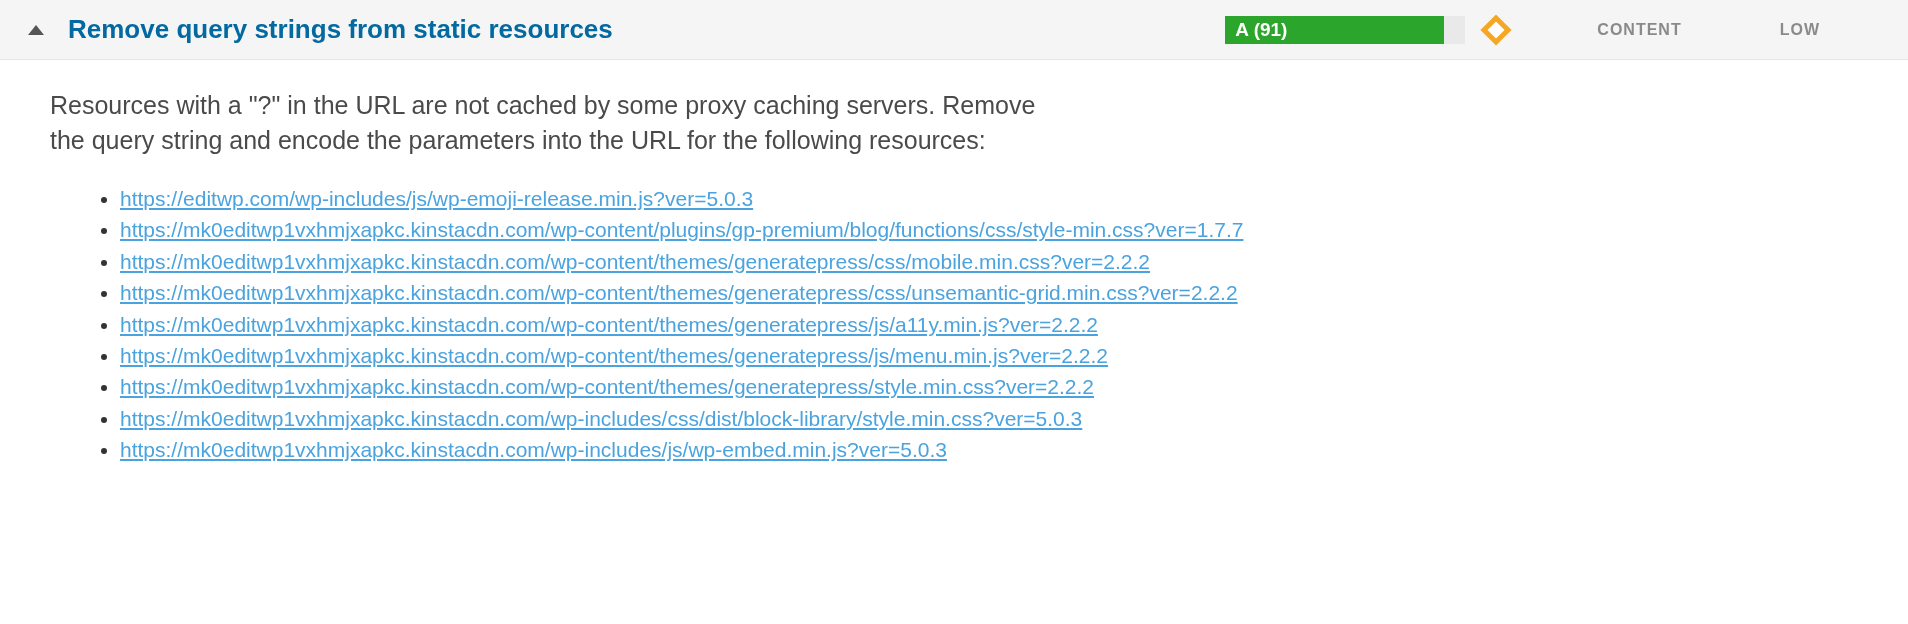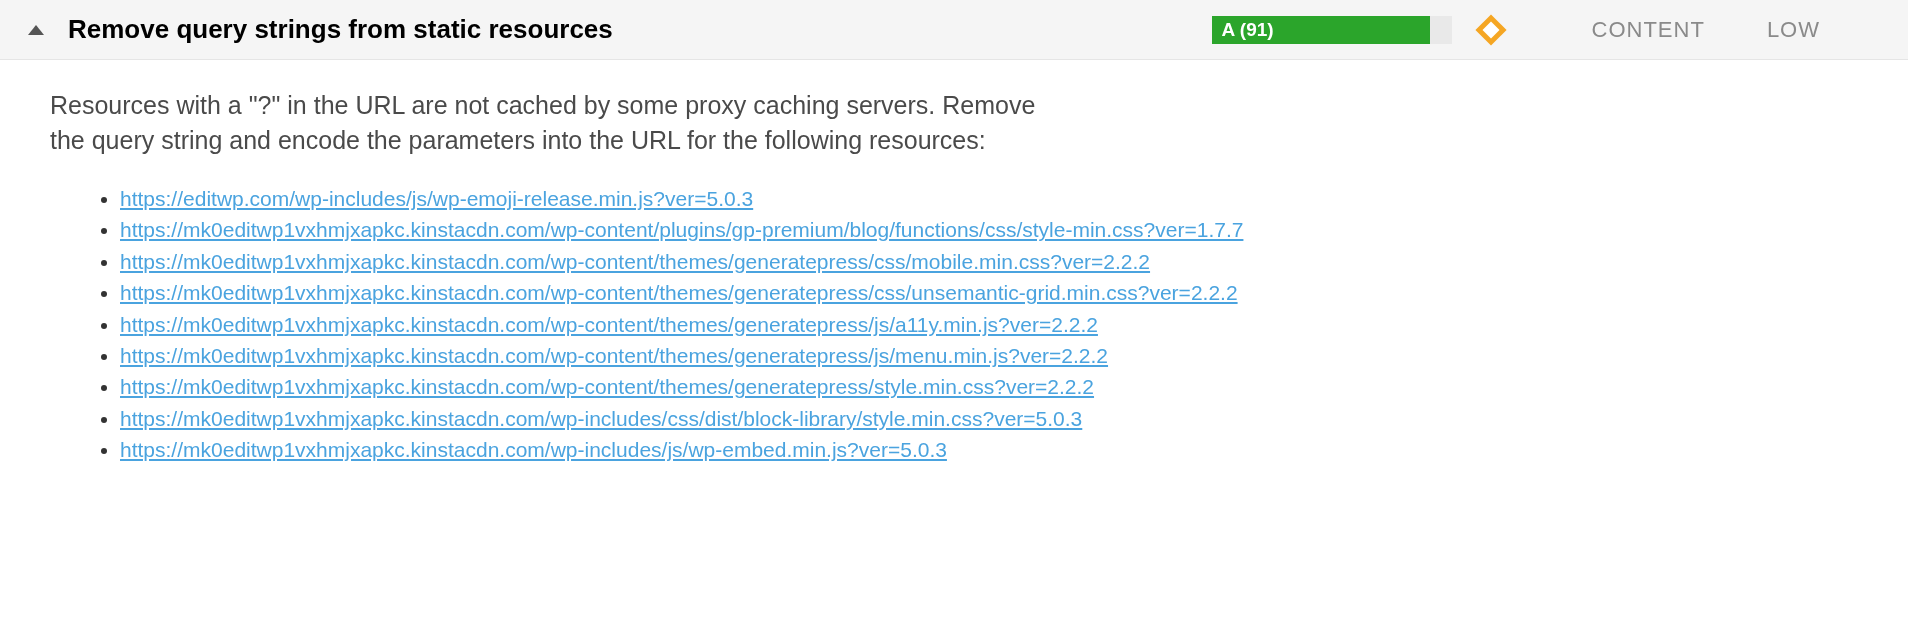--- a/index.html
+++ b/index.html
@@ -24,30 +24,30 @@
     .caret-up {
       width: 0;
       height: 0;
       border-left: 8px solid transparent;
       border-right: 8px solid transparent;
       border-bottom: 10px solid #555;
       margin-right: 4px;
       flex-shrink: 0;
     }
     .title {
-      color: #000000;
+      color: #0369a1;
       font-weight: 700;
       font-size: 26px;
       flex-grow: 0;
       margin-right: auto;
     }
     .grade-wrap {
       display: flex;
       align-items: center;
-      gap: 28px;
+      gap: 20px;
       flex-shrink: 0;
     }
     .grade-bar {
       width: 240px;
       height: 28px;
       background: #e9e9e9;
       position: relative;
     }
     .grade-fill {
       background: #2ba52b;
@@ -81,30 +81,30 @@
     .diamond-inner {
       position: absolute;
       top: 7px;
       left: 7px;
       width: 8px;
       height: 8px;
       background: #f5a623;
     }
     .type-label, .priority-label {
       color: #8a8a8a;
-      font-size: 22px;
+      font-size: 16px;
       letter-spacing: 1px;
-      font-weight: 400;
+      font-weight: 700;
       flex-shrink: 0;
     }
     .type-label {
       margin-left: 70px;
     }
     .priority-label {
-      margin-left: 42px;
+      margin-left: 78px;
       margin-right: 60px;
     }
     .body-content {
       padding: 28px 50px;
       max-width: 1600px;
     }
     .description {
       color: #4a4a4a;
       font-size: 25px;
       line-height: 1.4;

